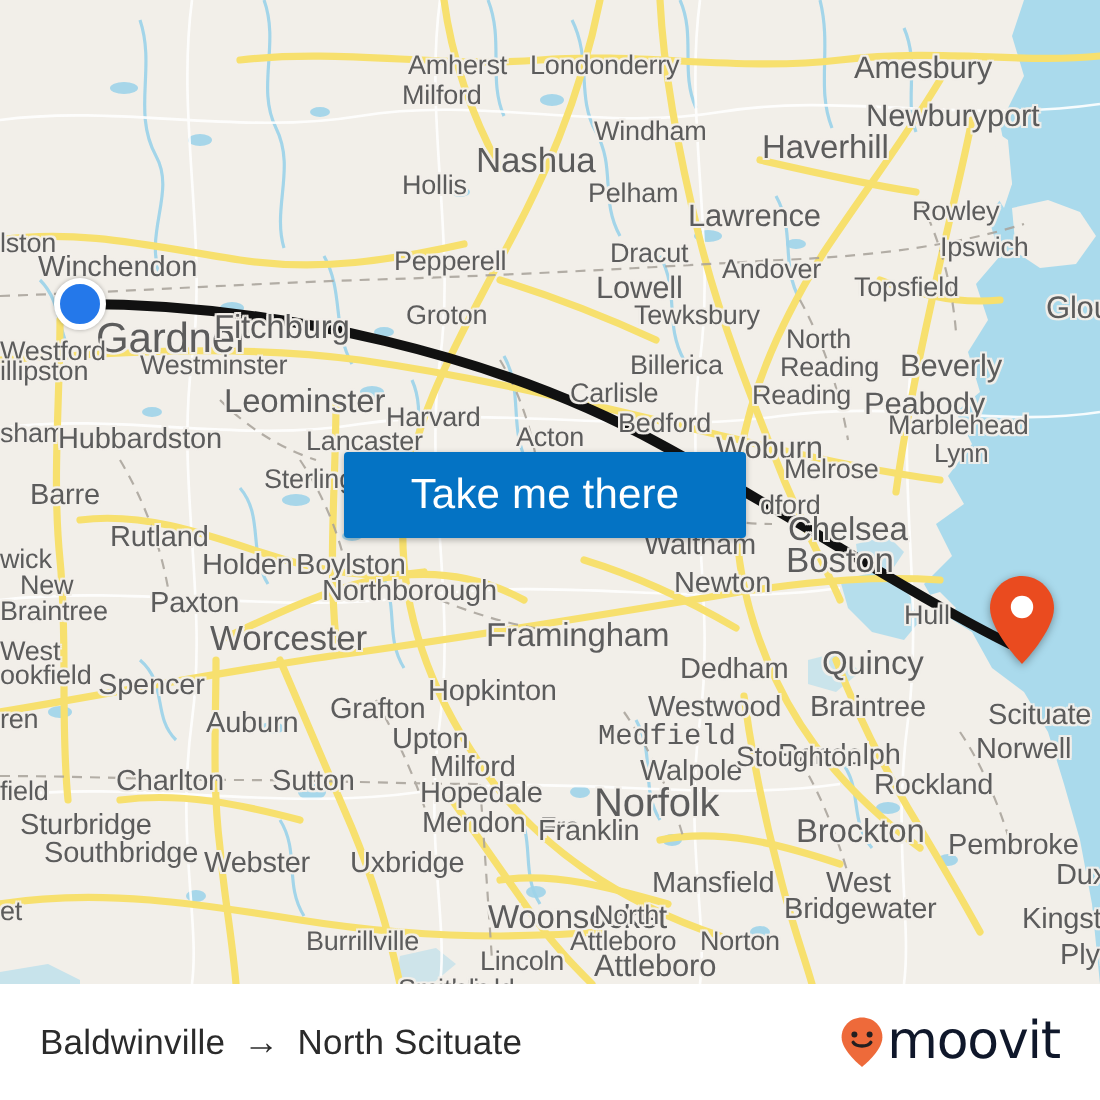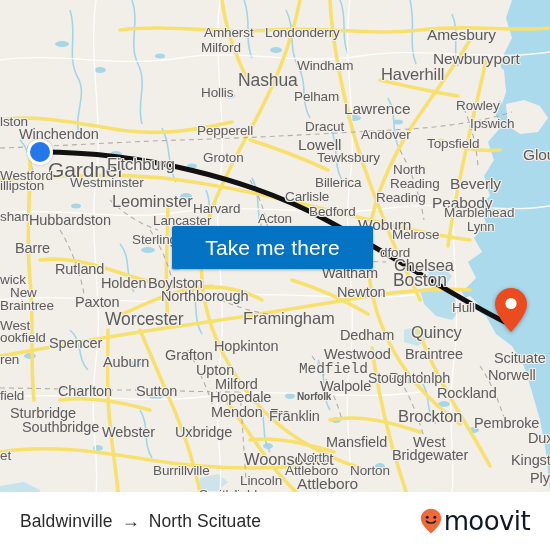--- a/index.html
+++ b/index.html
@@ -413,21 +413,21 @@
         <div class="map-label" style="left: 58px; top: 383px; font-size: 14.5px;">Charlton</div>
         <div class="map-label" style="left: 136px; top: 383px; font-size: 14.5px;">Sutton</div>
         <div class="map-label" style="left: 215px; top: 376px; font-size: 14.5px;">Milford</div>
         <div class="map-label" style="left: 0px; top: 388px; font-size: 13.5px;">field</div>
         <div class="map-label" style="left: 210px; top: 389px; font-size: 14.5px;">Hopedale</div>
         <div class="map-label" style="left: 320px; top: 378px; font-size: 14.5px;">Walpole</div>
         <div class="map-label" style="left: 368px; top: 370px; font-size: 14px; text-align: center;">Stoughton</div>
         <div class="map-label" style="left: 437px; top: 385px; font-size: 14.5px;">Rockland</div>
         <div class="map-label" style="left: 10px; top: 405px; font-size: 14.5px;">Sturbridge</div>
         <div class="map-label" style="left: 211px; top: 404px; font-size: 14.5px;">Mendon</div>
-        <div class="map-label" style="left: 297px; top: 391px; font-size: 10px; font-weight: bold;">Norfolk</div>
+        <div class="map-label" style="left: 297px; top: 391px; font-size: 20px;">Norfolk</div>
         <div class="map-label" style="left: 270px; top: 406px; font-size: 13.5px;">Fra</div>
         <div class="map-label" style="left: 398px; top: 407px; font-size: 16.5px;">Brockton</div>
         <div class="map-label" style="left: 474px; top: 415px; font-size: 14.5px;">Pembroke</div>
         <div class="map-label" style="left: 22px; top: 419px; font-size: 14.5px;">Southbridge</div>
         <div class="map-label" style="left: 102px; top: 424px; font-size: 14.5px;">Webster</div>
         <div class="map-label" style="left: 175px; top: 424px; font-size: 14.5px;">Uxbridge</div>
         <div class="map-label" style="left: 269px; top: 408px; font-size: 14.5px;">Franklin</div>
         <div class="map-label" style="left: 528px; top: 430px; font-size: 14.5px;">Dux</div>
         <div class="map-label" style="left: 326px; top: 434px; font-size: 14.5px;">Mansfield</div>
         <div class="map-label" style="left: 413px; top: 434px; font-size: 14.5px;">West</div>

